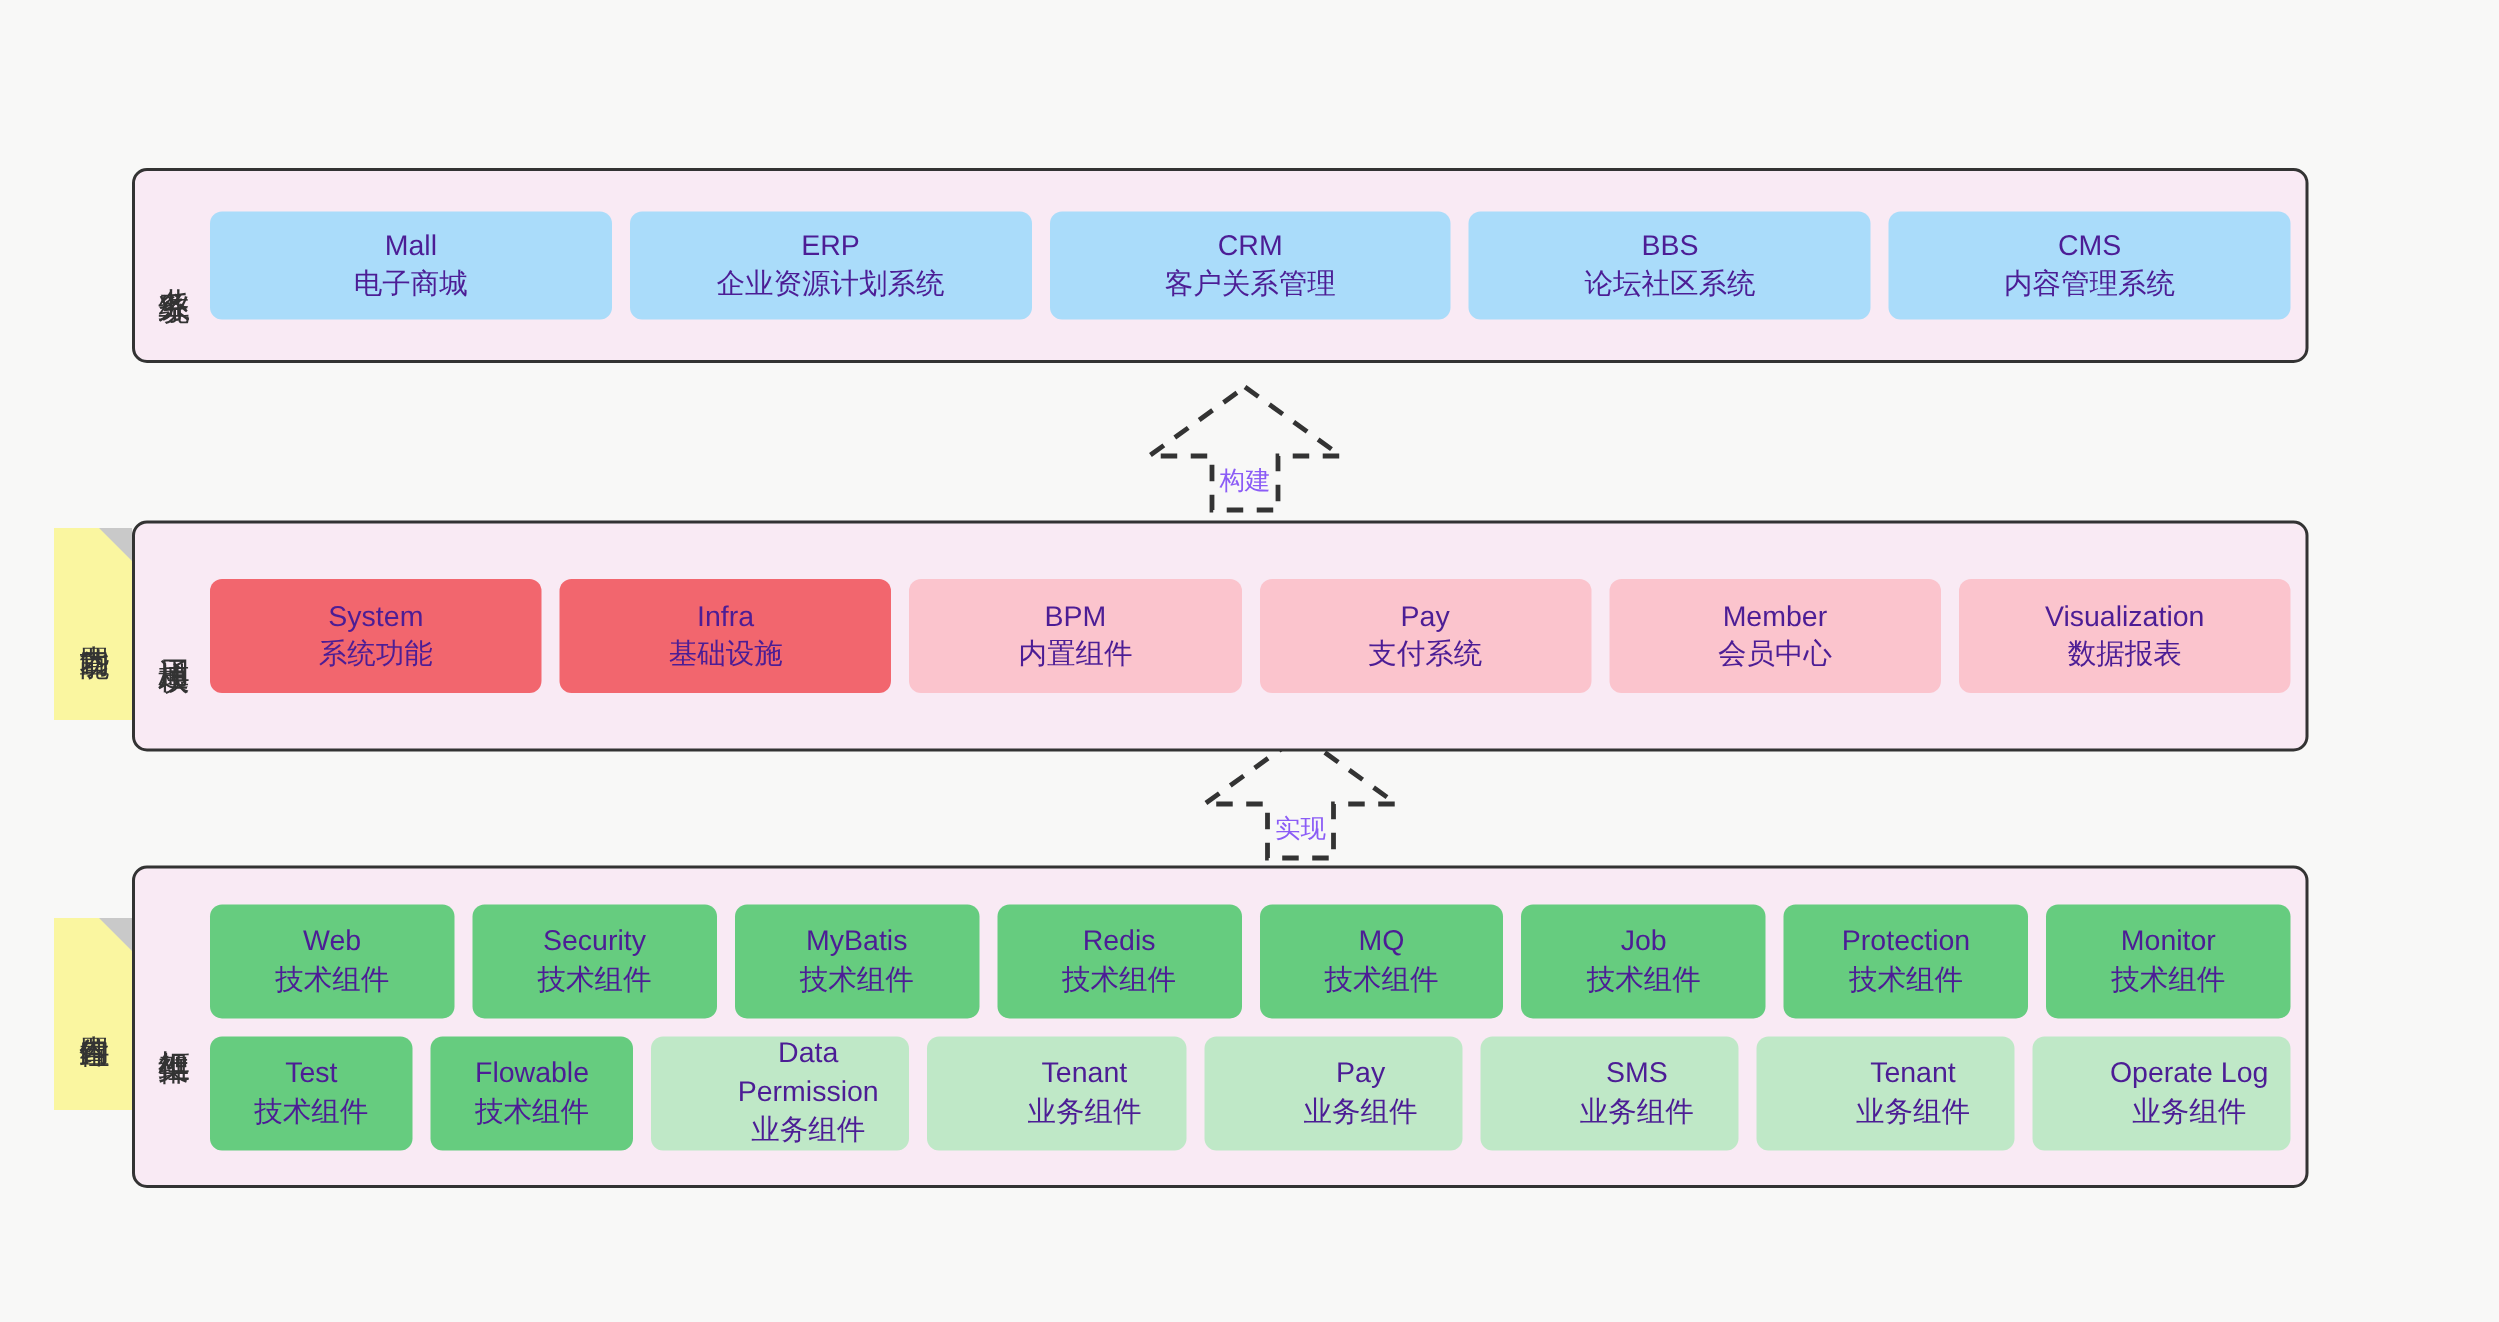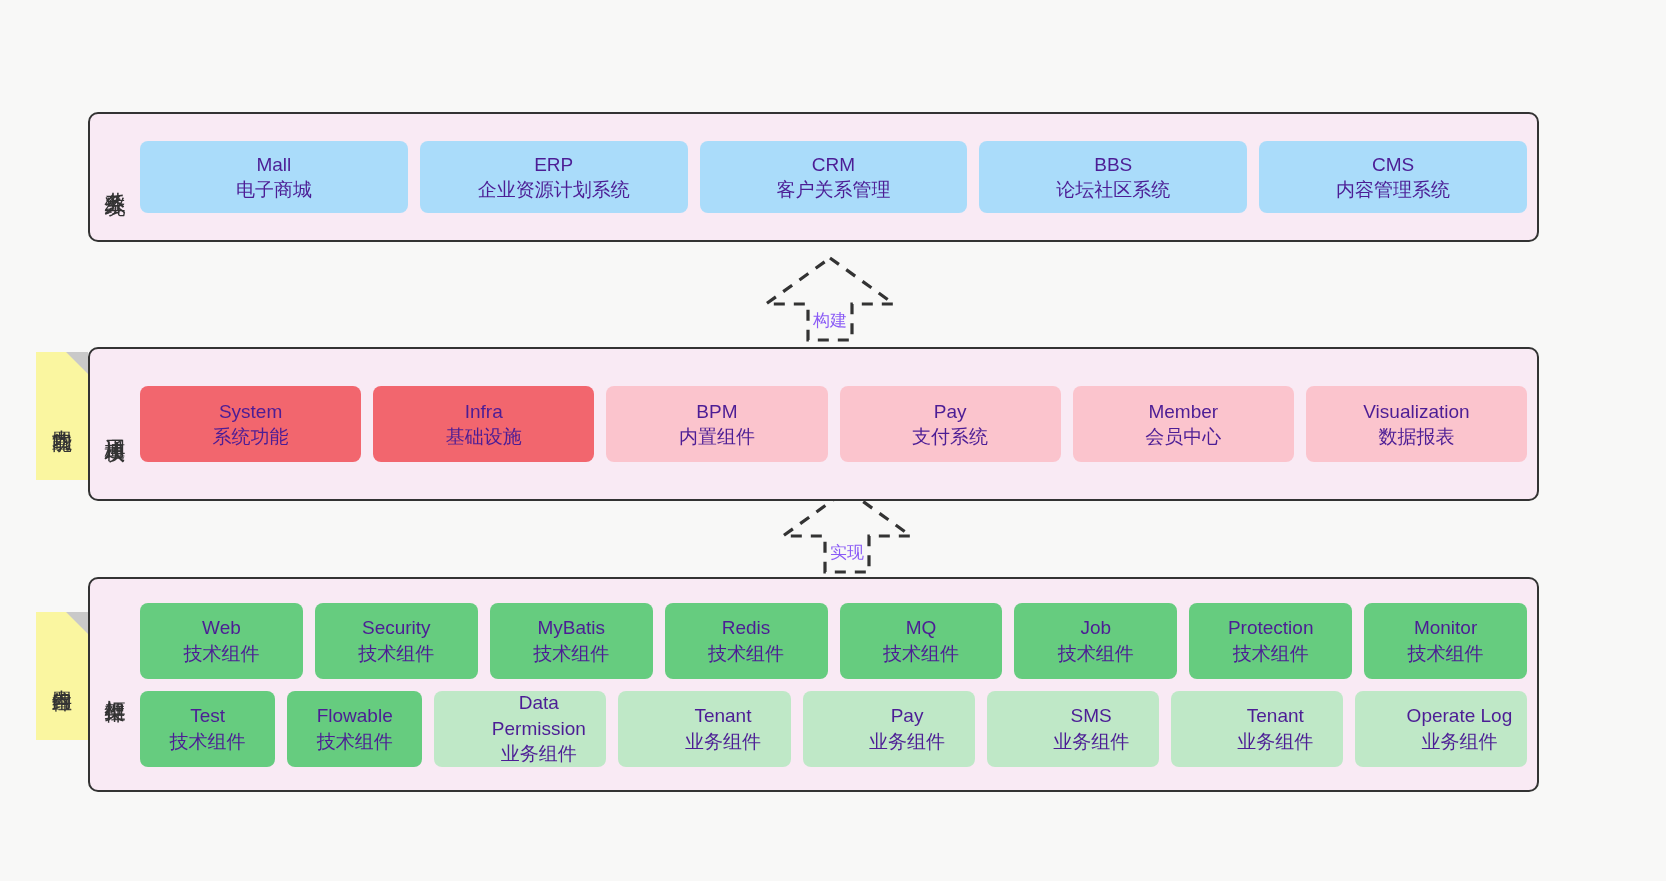--- a/index.html
+++ b/index.html
@@ -138,21 +138,21 @@
     left: 50%;
     transform: translateX(-50%);
     bottom: 10px;
     font-size: 17px;
     color: #8b5cf6;
     background: transparent;
     padding: 0 3px;
     white-space: nowrap;
   }
   #arrow-build   { left: 755px; top: 256px; width: 150px; height: 86px; }
-  #arrow-realize { left: 772px; top: 488px; width: 150px; height: 86px; }
+  #arrow-realize { left: 792px; top: 488px; width: 150px; height: 86px; }
 </style>
 </head>
 <body>
 
 <div class="canvas">
 
   <div class="note" id="note-functions">
     <span class="fold"></span>
     <span>内置功能</span>
   </div>

